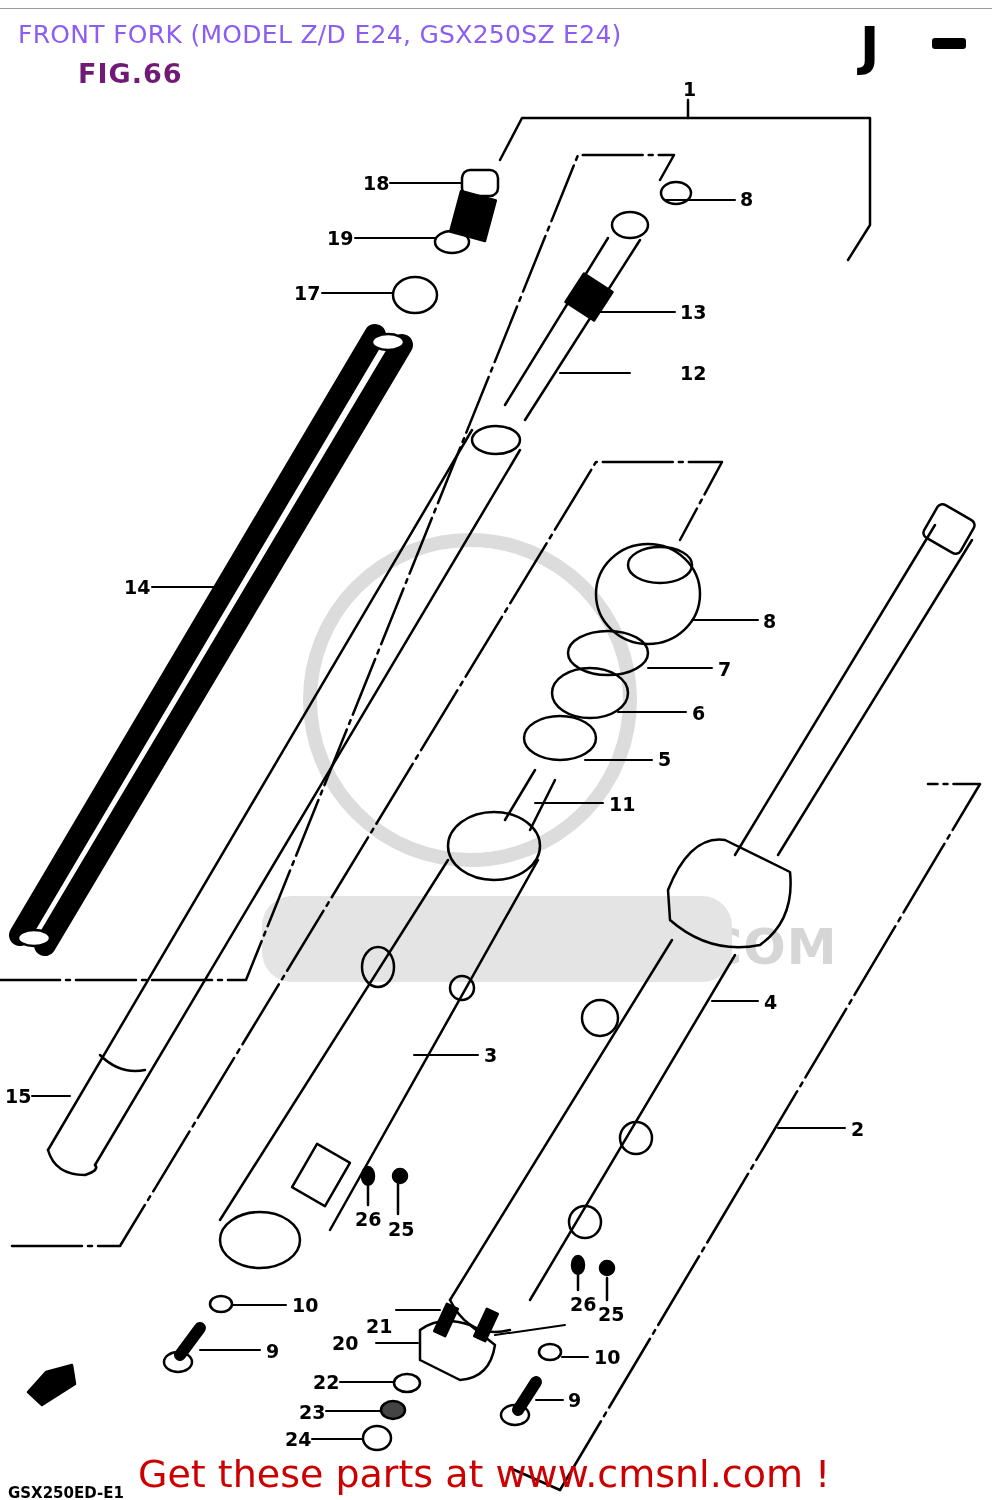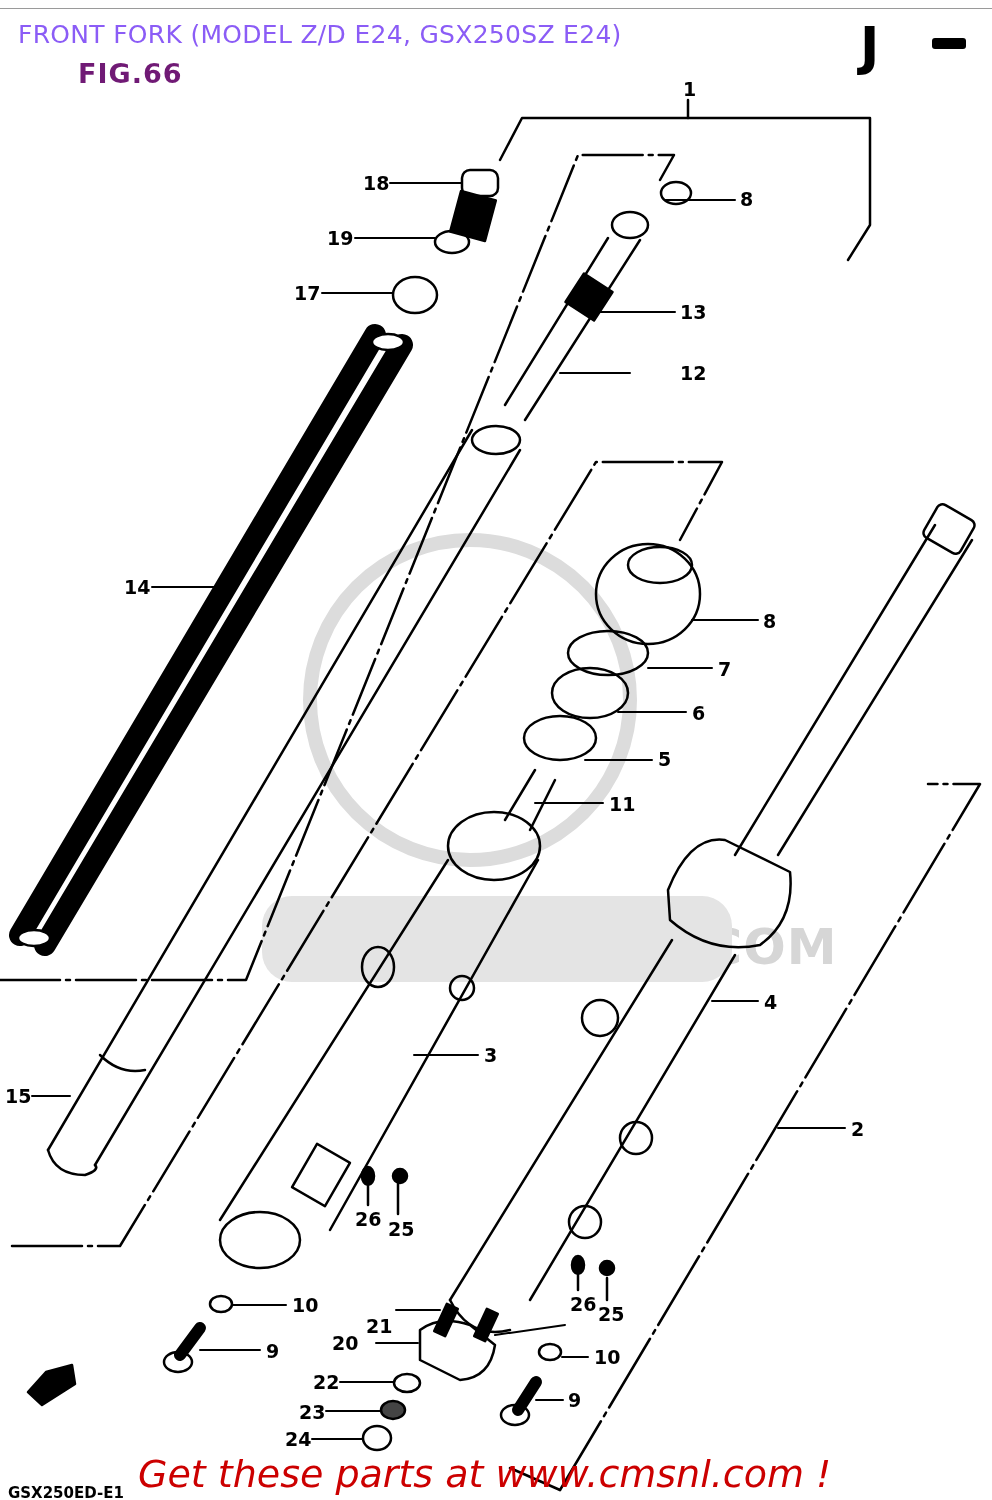--- a/index.html
+++ b/index.html
@@ -5,21 +5,21 @@
   html, body { margin: 0; padding: 0; background: #ffffff; }
   body { width: 992px; height: 1500px; position: relative; overflow: hidden; font-family: "Liberation Sans", sans-serif; }
   .top-rule { position: absolute; left: 0; top: 8px; width: 992px; height: 1px; background: #9a9a9a; }
   .page-title { position: absolute; left: 18px; top: 20px; font-size: 25px; color: #8b5cf6; letter-spacing: 0.3px; font-family: "DejaVu Sans", sans-serif; }
   .fig-label { position: absolute; left: 78px; top: 58px; font-size: 27px; font-weight: bold; color: #701a75; font-family: "DejaVu Sans", sans-serif; letter-spacing: 1px; }
   .section-mark { position: absolute; left: 860px; top: 16px; font-size: 52px; font-weight: bold; color: #000; font-family: "DejaVu Sans", sans-serif; }
   .section-dash { position: absolute; left: 932px; top: 38px; width: 34px; height: 11px; background: #000; border-radius: 3px; }
   svg.diagram { position: absolute; left: 0; top: 0; }
   .callout { position: absolute; font-size: 19px; font-weight: bold; color: #000; font-family: "DejaVu Sans", sans-serif; line-height: 1; }
   .watermark-text { position: absolute; left: 300px; top: 918px; font-size: 50px; font-weight: bold; color: #d6d6d6; font-family: "DejaVu Sans", sans-serif; letter-spacing: 1px; }
-  .cta { position: absolute; left: 138px; top: 1452px; font-size: 38px; color: #cc0000; font-family: "DejaVu Sans", sans-serif; white-space: nowrap; font-style: italic; }
+  .cta { position: absolute; left: 138px; top: 1452px; font-size: 38px; color: #cc0000; font-family: "DejaVu Sans", sans-serif; white-space: nowrap; }
   .diagram-code { position: absolute; left: 8px; top: 1484px; font-size: 15px; font-weight: bold; color: #000; font-family: "DejaVu Sans", sans-serif; }
 </style>
 </head>
 <body>
 
 <div class="top-rule"></div>
 <div class="page-title">FRONT FORK (MODEL Z/D E24, GSX250SZ E24)</div>
 <div class="fig-label">FIG.66</div>
 <div class="section-mark">J</div>
 <div class="section-dash"></div>

